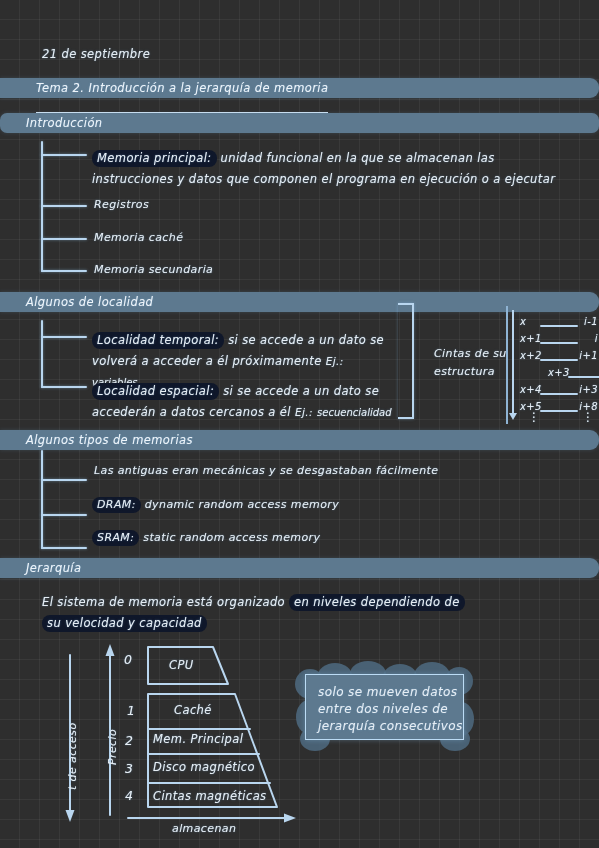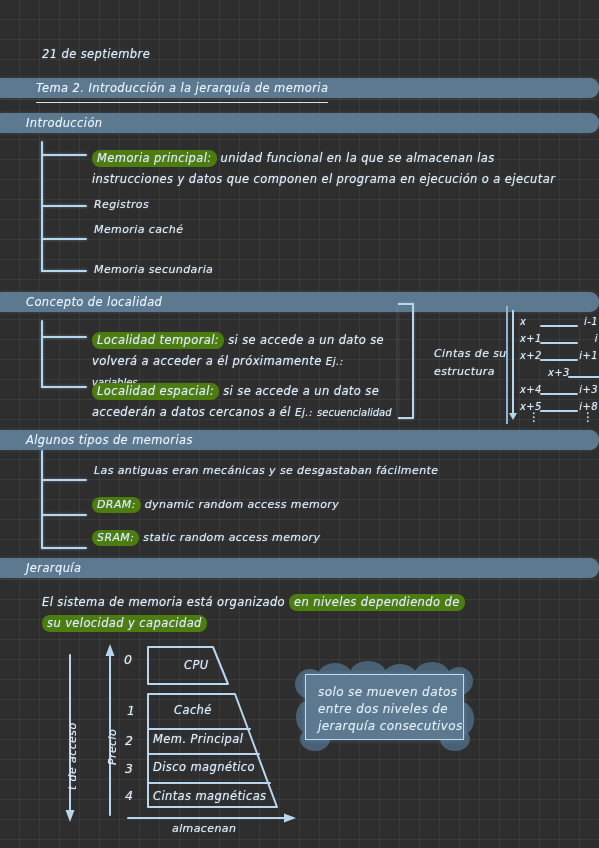--- a/index.html
+++ b/index.html
@@ -33,26 +33,26 @@
     position: absolute; left: 0; width: 599px; height: 20px;
     background: #5d798f;
     box-shadow: 0 0 4px rgba(120,170,215,0.20);
   }
   .band .label {
     position: absolute; top: 3px; font-size: 11.5px; white-space: nowrap;
     color: #eef4f9;
   }
   .band.rounded { border-radius: 0 9px 9px 0; }
   .band .label.underlined {
-    border-bottom: 1.2px solid #cfe2f2; padding-bottom: 7px;
+    border-bottom: 1.2px solid #cfe2f2; padding-bottom: 17px;
   }
 
   
   .hl {
-    background: #4d7c0f;
+    background: #0f172a;
     border-radius: 8px;
     padding: 1px 5px 2px 5px;
     box-decoration-break: clone;
     -webkit-box-decoration-break: clone;
   }
 
   
   .t { position: absolute; font-size: 11px; white-space: nowrap; }
   .tw { position: absolute; font-size: 11.5px; line-height: 21px; }
 
@@ -127,42 +127,42 @@
 <body>
 
 <div class="page">
 
   <div class="hand date">21 de septiembre</div>
 
   <div class="band rounded" style="top:78px;">
     <div class="hand label underlined" style="left:36px;">Tema 2. Introducción a la jerarquía de memoria</div>
   </div>
 
-  <div class="band rounded" style="top:113px;">
+  <div class="band rounded" style="top:113px;border-radius:7px;">
     <div class="hand label" style="left:26px;">Introducción</div>
   </div>
 
   <div class="tree" style="left:41px; top:141px; height:131px;">
     <div class="spine"></div>
     <div class="arm" style="top:13px;"></div>
     <div class="arm" style="top:64px;"></div>
     <div class="arm" style="top:97px;"></div>
     <div class="arm" style="top:129px;"></div>
   </div>
 
   <div class="hand tw" style="left:92px; top:148px; width:486px;">
     <span class="hl">Memoria principal:</span><span> unidad funcional en la que se almacenan las instrucciones y datos que componen el programa en ejecución o a ejecutar</span>
   </div>
 
   <div class="hand t" style="left:94px; top:198px;">Registros</div>
-  <div class="hand t" style="left:94px; top:223px;">Memoria caché</div>
+  <div class="hand t" style="left:94px; top:231px;">Memoria caché</div>
   <div class="hand t" style="left:94px; top:263px;">Memoria secundaria</div>
 
   <div class="band rounded" style="top:292px;">
-    <div class="hand label" style="left:26px;">Concepto de localidad</div>
+    <div class="hand label" style="left:26px;">Algunos de localidad</div>
   </div>
 
   <div class="tree" style="left:41px; top:320px; height:68px;">
     <div class="spine"></div>
     <div class="arm" style="top:16px;"></div>
     <div class="arm" style="top:66px;"></div>
   </div>
 
   <div class="hand tw" style="left:92px; top:330px; width:300px;">
     <span class="hl">Localidad temporal:</span><span> si se accede a un dato se volverá a acceder a él próximamente</span>
@@ -273,21 +273,21 @@
   <div class="hand axlabel vert-t" style="left:66px; top:790px;">t de acceso</div>
   <div class="hand axlabel vert-t" style="left:106px; top:765px;">Precio</div>
   <div class="hand axlabel" style="left:172px; top:822px;">almacenan</div>
 
   <div class="hand lvl-num" style="left:124px; top:652px;">0</div>
   <div class="hand lvl-num" style="left:127px; top:703px;">1</div>
   <div class="hand lvl-num" style="left:125px; top:733px;">2</div>
   <div class="hand lvl-num" style="left:125px; top:761px;">3</div>
   <div class="hand lvl-num" style="left:125px; top:788px;">4</div>
 
-  <div class="hand lvl-name" style="left:169px; top:658px;margin-left:15px;">CPU</div>
+  <div class="hand lvl-name" style="left:169px; top:658px;">CPU</div>
   <div class="hand lvl-name" style="left:174px; top:703px;">Caché</div>
   <div class="hand lvl-name" style="left:153px; top:732px;">Mem. Principal</div>
   <div class="hand lvl-name" style="left:153px; top:760px;">Disco magnético</div>
   <div class="hand lvl-name" style="left:153px; top:789px;">Cintas magnéticas</div>
 
   <div class="note-blob" style="left:295px; top:669px; width:30px; height:30px;"></div>
   <div class="note-blob" style="left:318px; top:663px; width:34px; height:26px;"></div>
   <div class="note-blob" style="left:350px; top:661px; width:36px; height:26px;"></div>
   <div class="note-blob" style="left:383px; top:664px; width:34px; height:26px;"></div>
   <div class="note-blob" style="left:414px; top:662px; width:36px; height:28px;"></div>

